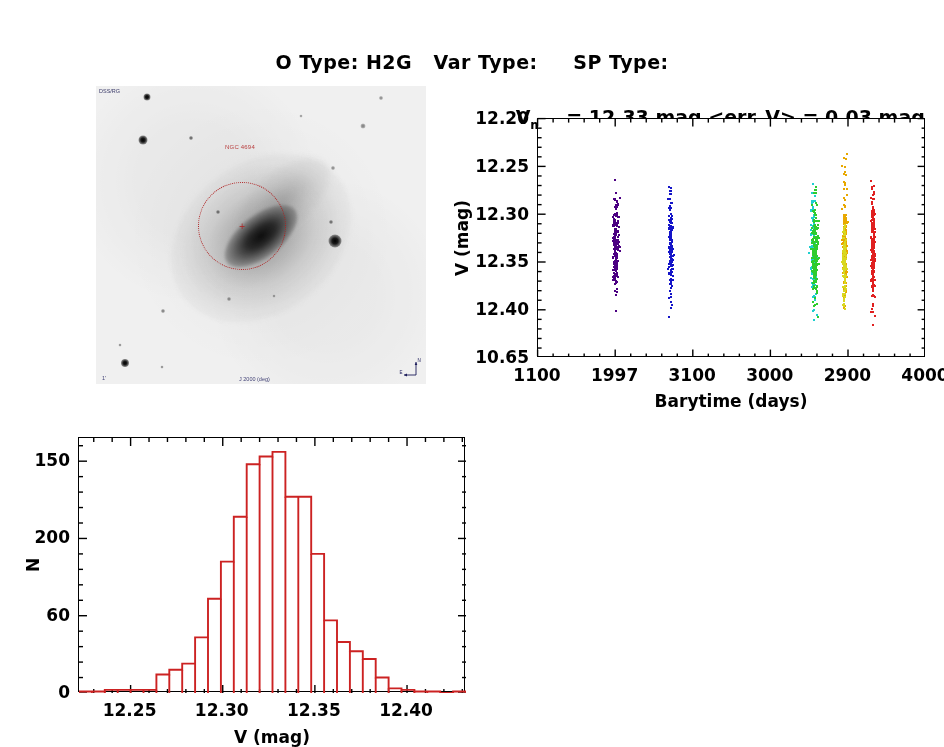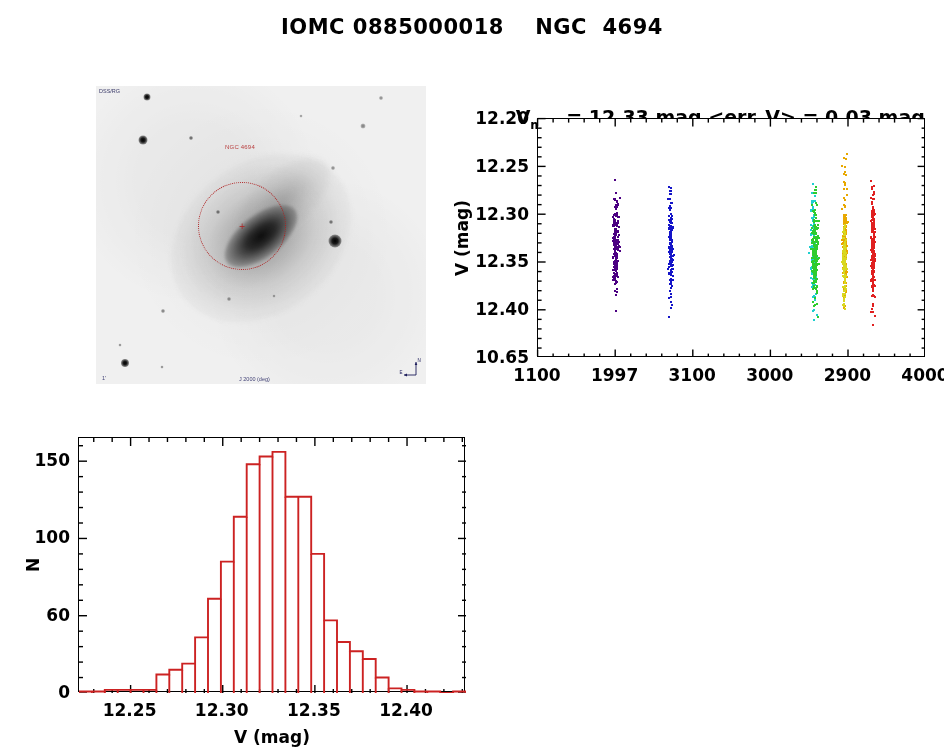--- a/index.html
+++ b/index.html
@@ -226,22 +226,22 @@
     transform: translateX(-50%);
     white-space: nowrap;
   }
   #hist-svg { position: absolute; left: 0; top: 0; }
 </style>
 </head>
 <body>
 
 <div class="page">
 
-  <div class="title-line" id="title-main">IOMC 0885000018    NGC  4694</div>
-
+
+  <div class="title-line" id="title-types">O Type: H2G   Var Type:     SP Type:</div>
 
   <div id="title-stats">
     <span>V</span><sub>med</sub><span> = 12.33 mag &lt;err_V&gt; = 0.03 mag</span>
   </div>
 
   <div id="finding-chart">
     <div id="fc-sky"></div>
     <div id="fc-grain"></div>
 
     <div id="fc-galaxy-halo"></div>
@@ -1699,20 +1699,21 @@
       <div class="xtick-label" style="left: 847.4px; top: 365px; font-size: 17px;">2900</div>
       <div class="xtick-label" style="left: 925px; top: 365px; font-size: 17px;">4000</div>
       <div class="ytick-label" style="left: 461px; width: 68px; top: 118px; font-size: 17px;">12.20</div>
       <div class="ytick-label" style="left: 461px; width: 68px; top: 165.8px; font-size: 17px;">12.25</div>
       <div class="ytick-label" style="left: 461px; width: 68px; top: 213.6px; font-size: 17px;">12.30</div>
       <div class="ytick-label" style="left: 461px; width: 68px; top: 261.4px; font-size: 17px;">12.35</div>
       <div class="ytick-label" style="left: 461px; width: 68px; top: 309.2px; font-size: 17px;">12.40</div>
       <div class="ytick-label" style="left: 461px; width: 68px; top: 357px; font-size: 17px;">10.65</div>
     </div>
   <div id="lc-ylabel">V (mag)</div>
+  <div id="lc-xlabel">Barytime  (days)</div>
 
   <div class="plot-frame" id="hist-panel">
     <svg id="hist-svg" width="387" height="255">
         <line x1="51.600000000000655" y1="0" x2="51.600000000000655" y2="8" stroke="#000" stroke-width="1.4"></line>
         <line x1="51.600000000000655" y1="255" x2="51.600000000000655" y2="247" stroke="#000" stroke-width="1.4"></line>
         <line x1="143.74285714285872" y1="0" x2="143.74285714285872" y2="8" stroke="#000" stroke-width="1.4"></line>
         <line x1="143.74285714285872" y1="255" x2="143.74285714285872" y2="247" stroke="#000" stroke-width="1.4"></line>
         <line x1="235.88571428571353" y1="0" x2="235.88571428571353" y2="8" stroke="#000" stroke-width="1.4"></line>
         <line x1="235.88571428571353" y1="255" x2="235.88571428571353" y2="247" stroke="#000" stroke-width="1.4"></line>
         <line x1="328.0285714285716" y1="0" x2="328.0285714285716" y2="8" stroke="#000" stroke-width="1.4"></line>
@@ -1817,19 +1818,19 @@
         <line x1="374.10" y1="255.00" x2="374.10" y2="255.00" stroke="#cc2222" stroke-width="1.9"></line>
       </svg>
   </div>
   <div id="hist-ticklabels">
       <div class="xtick-label" style="left: 129.6px; top: 700px; font-size: 17px;">12.25</div>
       <div class="xtick-label" style="left: 221.743px; top: 700px; font-size: 17px;">12.30</div>
       <div class="xtick-label" style="left: 313.886px; top: 700px; font-size: 17px;">12.35</div>
       <div class="xtick-label" style="left: 406.029px; top: 700px; font-size: 17px;">12.40</div>
       <div class="ytick-label" style="left: 26px; width: 44px; top: 692px; font-size: 17px;">0</div>
       <div class="ytick-label" style="left: 26px; width: 44px; top: 614.727px; font-size: 17px;">60</div>
-      <div class="ytick-label" style="left: 26px; width: 44px; top: 537.455px; font-size: 17px;">100</div>
+      <div class="ytick-label" style="left: 26px; width: 44px; top: 537.455px; font-size: 17px;">200</div>
       <div class="ytick-label" style="left: 26px; width: 44px; top: 460.182px; font-size: 17px;">150</div>
     </div>
   <div id="hist-ylabel">N</div>
   <div id="hist-xlabel">V (mag)</div>
 
 </div>
 
 </body></html>

